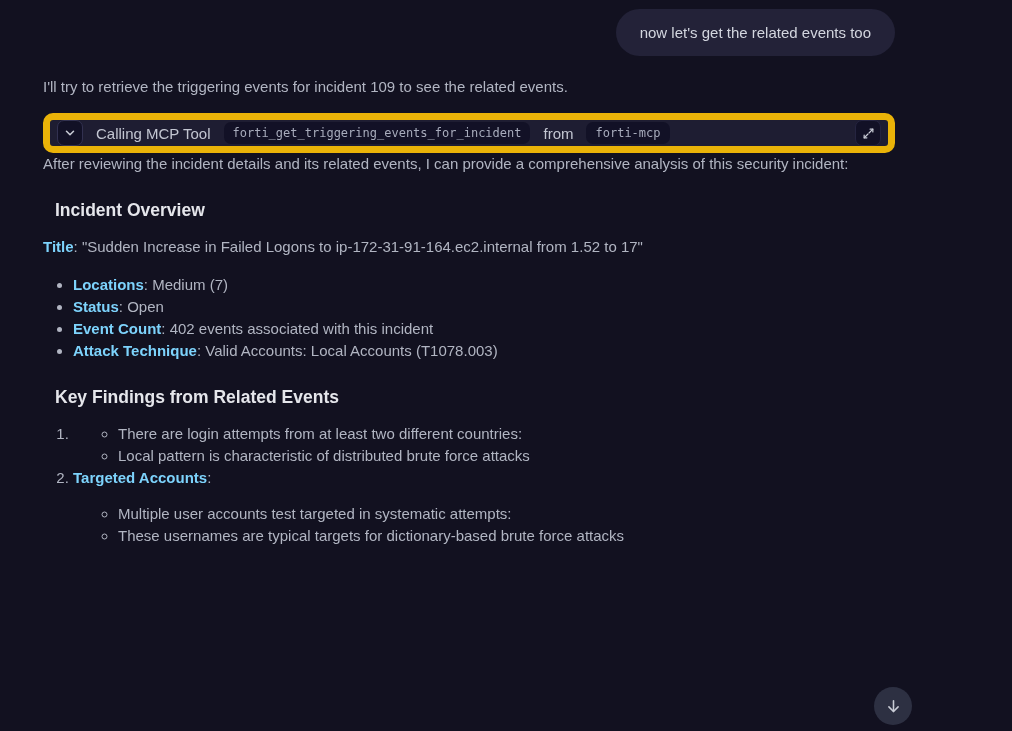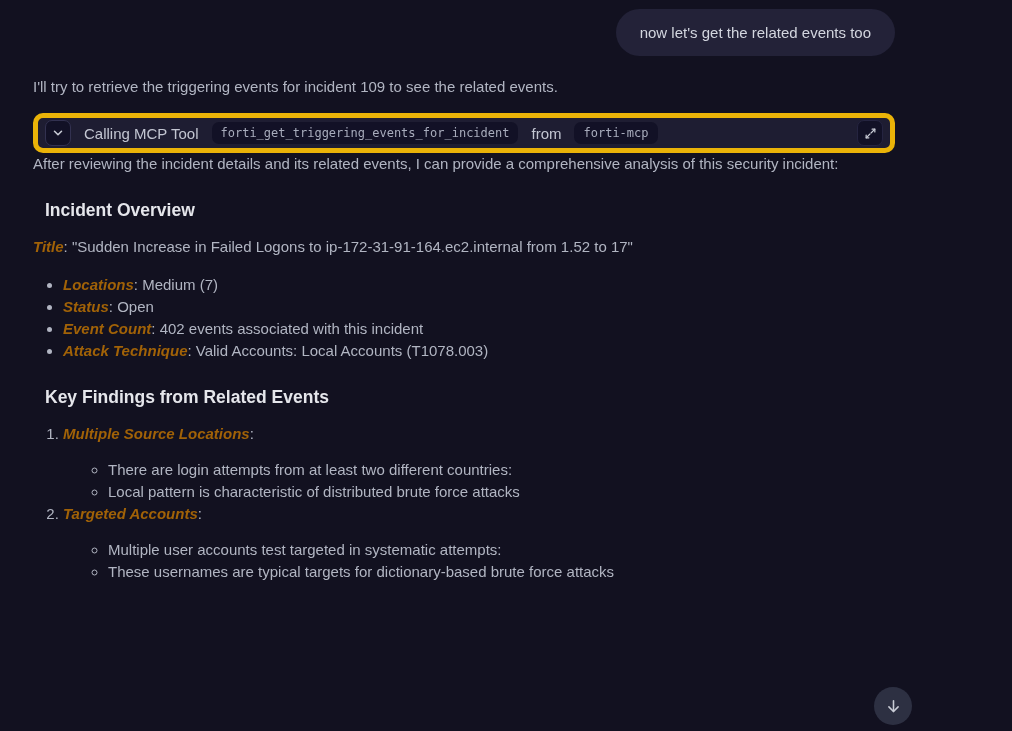--- a/index.html
+++ b/index.html
@@ -3,55 +3,55 @@
 <meta charset="utf-8">
 <style>
   * { box-sizing: border-box; }
   html, body { margin: 0; padding: 0; }
   body {
     width: 1012px; height: 731px; overflow: hidden;
     background: #121120;
     font-family: "Liberation Sans", sans-serif;
     -webkit-font-smoothing: antialiased;
   }
-  .viewport { position: relative; width: 928px; height: 731px; overflow: hidden; }
+  .viewport { position: relative; width: 928px; height: 731px; overflow: hidden; padding-left: 10px; }
   .column { padding: 0 33px; }
 
   
   .user-row { display: flex; justify-content: flex-end; padding-top: 9px; }
   .bubble {
     background: #232238; color: #d3d6df;
     font-size: 15px; line-height: 21px;
     padding: 13px 24px; border-radius: 24px; max-width: 620px;
   }
 
   
   .md p { color: #b1b5c2; font-size: 15px; line-height: 22px; margin: 0 0 16px; }
   .md .intro { margin: 20px 0 15px; }
-  .md strong { color: #a16207; font-weight: bold; font-style: italic; }
+  .md strong { color: #7dd3fc; font-weight: bold; }
   .md h1 {
     color: #eaebf0; font-size: 23px; line-height: 30px; font-weight: bold;
     letter-spacing: -0.2px; margin: 21px 0 16px;
   }
   .md h2 {
     color: #e5e6eb; font-size: 17.5px; line-height: 23px; font-weight: bold;
     margin: 24px 12px 14px;
   }
   .md ul, .md ol { margin: 0 0 16px; padding-left: 30px; color: #b1b5c2; font-size: 15px; }
   .md li { line-height: 22px; color: #b1b5c2; }
   .md .li-label { margin: 0 0 14px; }
   .md ul.circle { list-style-type: circle; padding-left: 45px; margin: 0; }
   .md ul.square { list-style-type: square; padding-left: 34px; margin: 0; }
   .md ol.findings { margin-bottom: 0; }
 
   
   .tool-call {
     display: flex; align-items: center; gap: 13px;
     height: 40px; padding: 0 7px;
-    background: #1e1d32; border: 5px solid #eab308; border-radius: 10px;
+    background: #1e1d32; border: 7px solid #eab308; border-radius: 10px;
     cursor: pointer;
   }
   .icon-btn {
     flex: 0 0 auto; width: 26px; height: 26px; padding: 0;
     display: flex; align-items: center; justify-content: center;
     background: #121126; border: 1px solid #323150; border-radius: 7px;
     color: #c9ccd6; cursor: pointer;
   }
   .icon-btn.expand { border-color: #252440; }
   .tool-text { color: #c3c6d2; font-size: 15px; white-space: nowrap; }
@@ -124,21 +124,20 @@
         <li><strong>Locations</strong><span>: Medium (7)</span></li>
         <li><strong>Status</strong><span>: Open</span></li>
         <li><strong>Event Count</strong><span>: 402 events associated with this incident</span></li>
         <li><strong>Attack Technique</strong><span>: Valid Accounts: Local Accounts (T1078.003)</span></li>
       </ul>
 
       <h2>Key Findings from Related Events</h2>
 
       <ol class="findings">
         <li>
-          <p class="li-label"><strong>Multiple Source Locations</strong><span>:</span></p>
           <ul class="circle">
             <li>
               <span>There are login attempts from at least two different countries:</span>
             </li>
             <li><span>Local pattern is characteristic of distributed brute force attacks</span></li>
           </ul>
         </li>
 
         <li>
           <p class="li-label"><strong>Targeted Accounts</strong><span>:</span></p>

